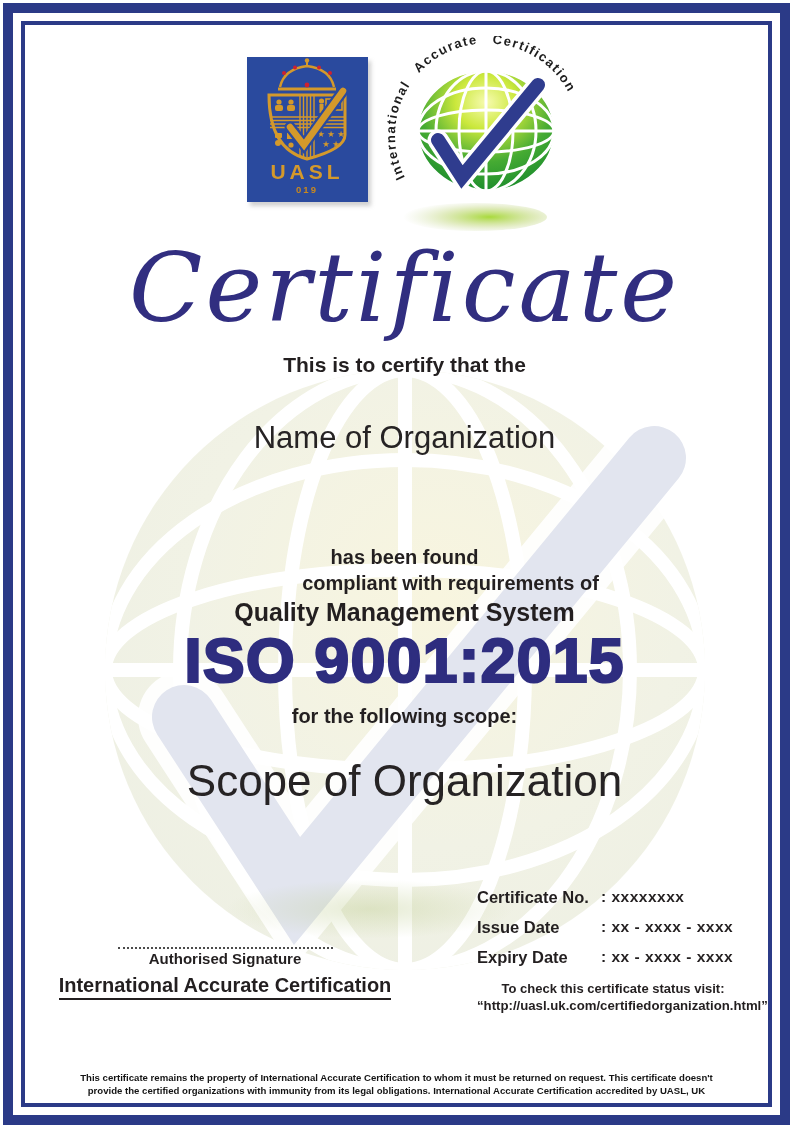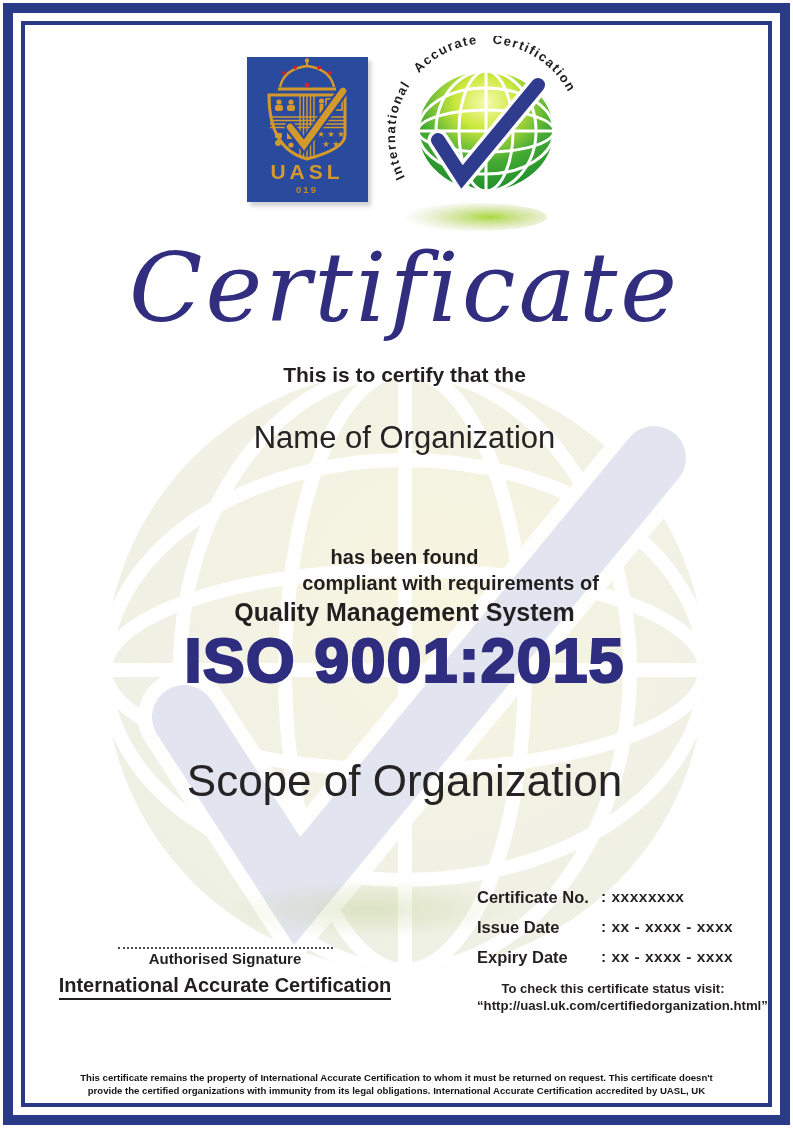--- a/index.html
+++ b/index.html
@@ -30,21 +30,21 @@
   .iac-logo { position:absolute; left:383px; top:36px; width:212px; height:200px; }
   .ring-text { font-family:"Liberation Sans", sans-serif; font-weight:bold; font-size:13px;
     letter-spacing:1.5px; word-spacing:9px; fill:#1c1c1c; }
 
   .center-line { position:absolute; left:0; width:793px; text-align:center; color:#231f20;padding-left:16px; }
 
   .title { top:224px; height:132px; line-height:128px;
     font-family:"DejaVu Serif", serif; font-style:italic; font-weight:normal;
     font-size:96px; color:#312e80; letter-spacing:3px; }
 
-  .subtitle   { top:363px; font-size:21px; font-weight:bold; }
+  .subtitle   { top:353px; font-size:21px; font-weight:bold; }
   .org-name   { top:420px; font-size:31px; font-weight:normal; color:#262324; }
   .org-addr   { top:467px; font-size:31px; font-weight:normal; color:#262324; }
   .found1     { top:546px; font-size:20px; font-weight:bold; }
   .found2     { top:572px; font-size:20px; font-weight:bold;margin-left:46px; }
   .qms        { top:598px; font-size:25px; font-weight:bold; }
   .iso        { top:624px; font-size:63px; font-weight:bold; color:#2e2d7f;
                 -webkit-text-stroke:2.2px #2e2d7f; letter-spacing:1px; }
   .scope-intro{ top:705px; font-size:20px; font-weight:bold; }
   .scope      { top:756px; font-size:44px; font-weight:normal; color:#262324; }
 
@@ -213,20 +213,21 @@
     <div class="center-line title">Certificate</div>
     <div class="center-line subtitle">This is to certify that the</div>
 
     <div class="center-line org-name">Name of Organization</div>
 
     <div class="center-line found1">has been found</div>
     <div class="center-line found2">compliant with requirements of</div>
     <div class="center-line qms">Quality Management System</div>
     <div class="center-line iso">ISO 9001:2015</div>
 
+    <div class="center-line scope-intro">for the following scope:</div>
     <div class="center-line scope">Scope of Organization</div>
 
     <div class="details">
       <div class="details-row">
         <span class="details-label">Certificate No.</span>
         <span class="details-value">: xxxxxxxx</span>
       </div>
       <div class="details-row">
         <span class="details-label">Issue Date</span>
         <span class="details-value">: xx - xxxx - xxxx</span>

